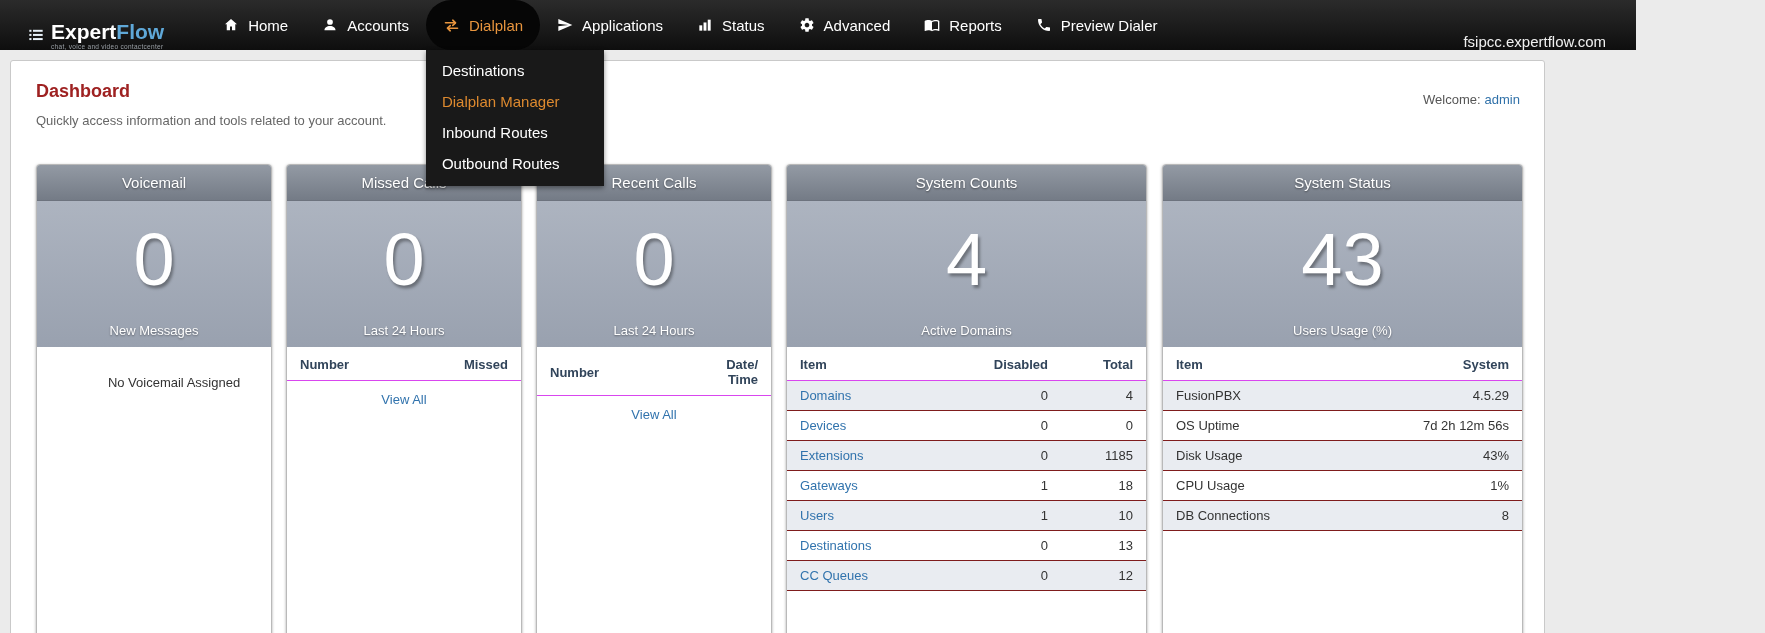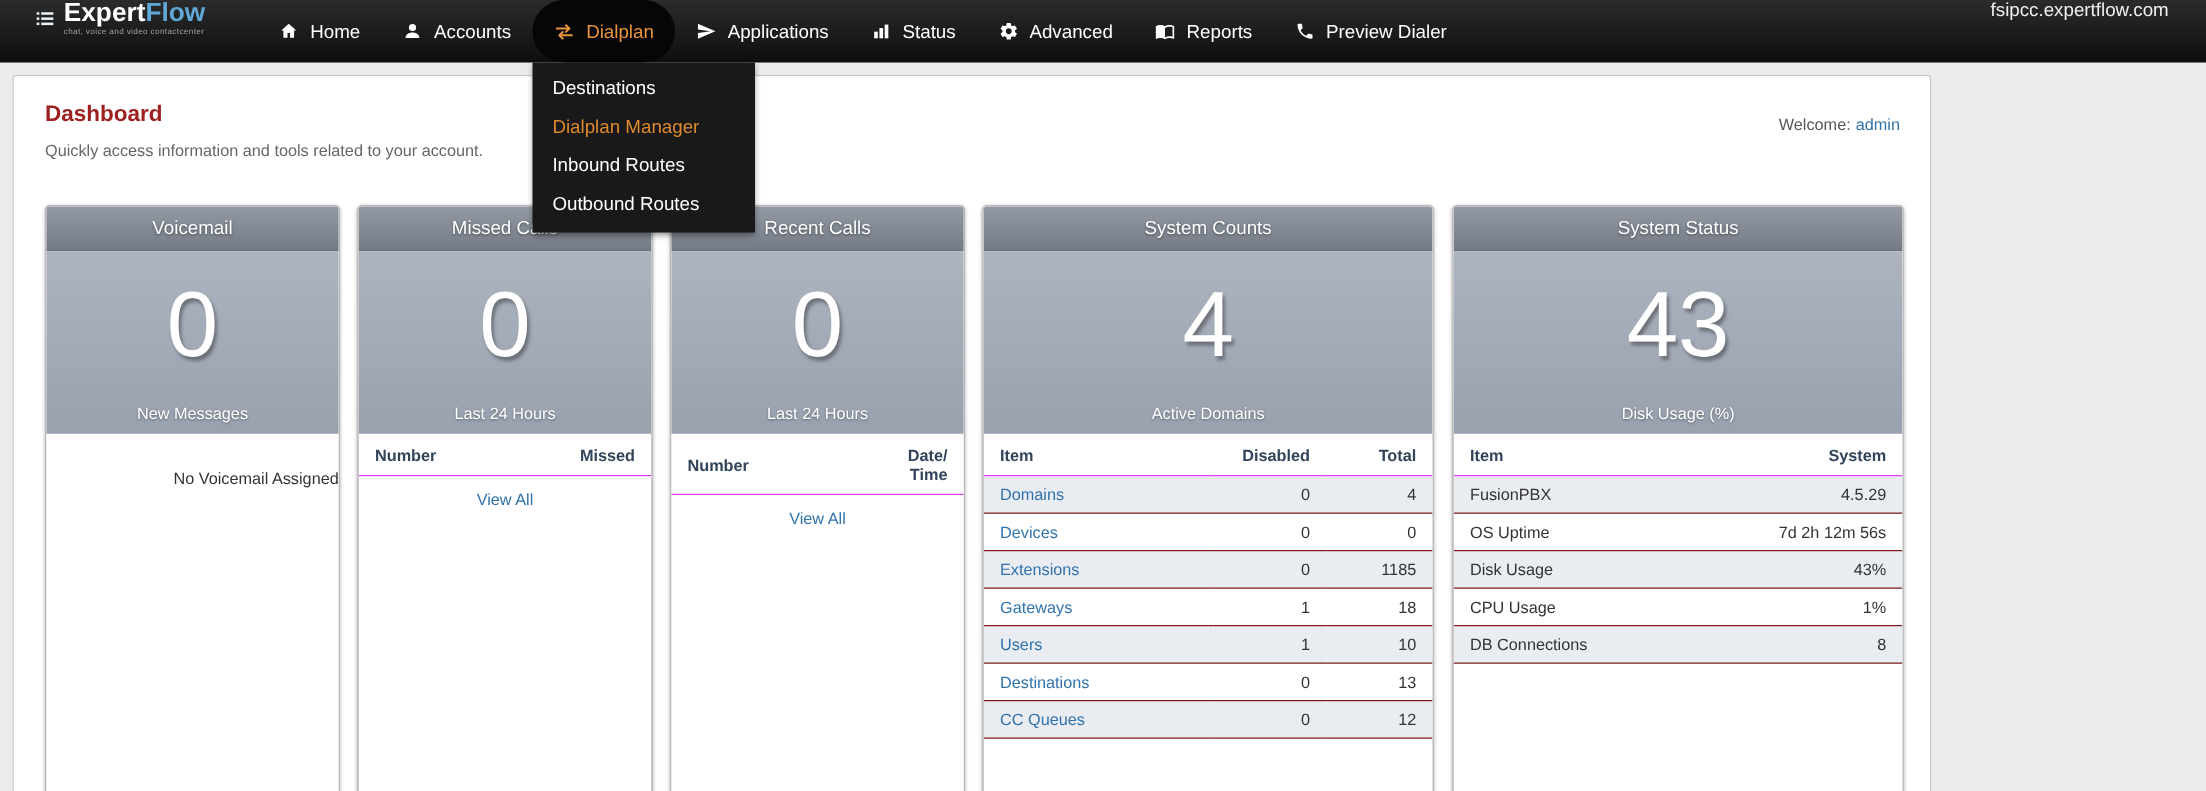--- a/index.html
+++ b/index.html
@@ -1,21 +1,21 @@
 <!DOCTYPE html>
 <html><head>
 <meta charset="utf-8">
 <style>
   * { margin:0; padding:0; box-sizing:border-box; }
   html,body { width:1765px; height:633px; overflow:hidden; background:#ebebeb;
               font-family:"Liberation Sans", sans-serif; }
 
   
-  .navbar { position:absolute; top:0; left:0; width:1765px; height:50px;
-            background:linear-gradient(#2b2b2b,#0e0e0e); display:flex; align-items:flex-start; z-index:50; }
+  .navbar { position:absolute; top:0; left:0; width:1636px; height:50px;
+            background:linear-gradient(#2b2b2b,#0e0e0e); display:flex; align-items:flex-end; z-index:50; }
   .logo { display:flex; align-items:center; gap:7px; margin-left:28px; }
   .logo-text { line-height:1; }
   .brand { font-size:21px; font-weight:bold; }
   .brand .expert { color:#ffffff; }
   .brand .flow   { color:#5fa8d8; }
   .tagline { font-size:6.5px; color:#9aa0a6; margin-top:2px; letter-spacing:.3px; }
 
   .nav-menu { display:flex; height:50px; margin-left:42px; }
   .nav-item { position:relative; display:flex; align-items:center; gap:9px; padding:0 17px;
               color:#ffffff; font-size:15px; cursor:pointer; height:50px; white-space:nowrap; }
@@ -61,21 +61,21 @@
                    border-bottom:1px solid #d946ef; vertical-align:middle; }
   table.stats th.r, table.stats td.r { text-align:right; }
   table.stats th.pre { white-space:pre-line; }
   table.stats td { padding:7px 13px; color:#333; border-bottom:1px solid #7f1d1d; }
   table.stats tbody tr:nth-child(odd) { background:#e9ecf1; }
   table.stats a { color:#3173ad; text-decoration:none; }
   .col-dis { width:90px; } .col-tot { width:85px; } .col-val { width:130px; }
 
   .view-all { text-align:center; padding:11px 0; font-size:13px; }
   .view-all a { color:#3173ad; text-decoration:none; }
-  .no-vm { text-align:right; padding-top:28px; font-size:13px; color:#333;margin-left:40px; }
+  .no-vm { text-align:center; padding-top:28px; font-size:13px; color:#333;margin-left:40px; }
 
   svg { display:block; }
 </style>
 </head>
 <body>
 
 <div class="navbar">
 
   <div class="logo">
     <span class="nicon">
@@ -288,21 +288,21 @@
           <td class="r">12</td>
         </tr>
       </tbody>
     </table>
   </div>
 
   <div class="card wide" id="card-status">
     <div class="card-header">System Status</div>
     <div class="card-hero">
       <div class="hero-number">43</div>
-      <div class="hero-label">Disk Usage (%)</div>
+      <div class="hero-label">Users Usage (%)</div>
     </div>
     <table class="stats">
       <thead>
           <tr>
         <th>Item</th>
         <th class="r col-val">System</th>
       </tr>
         </thead>
       <tbody>
         <tr>

